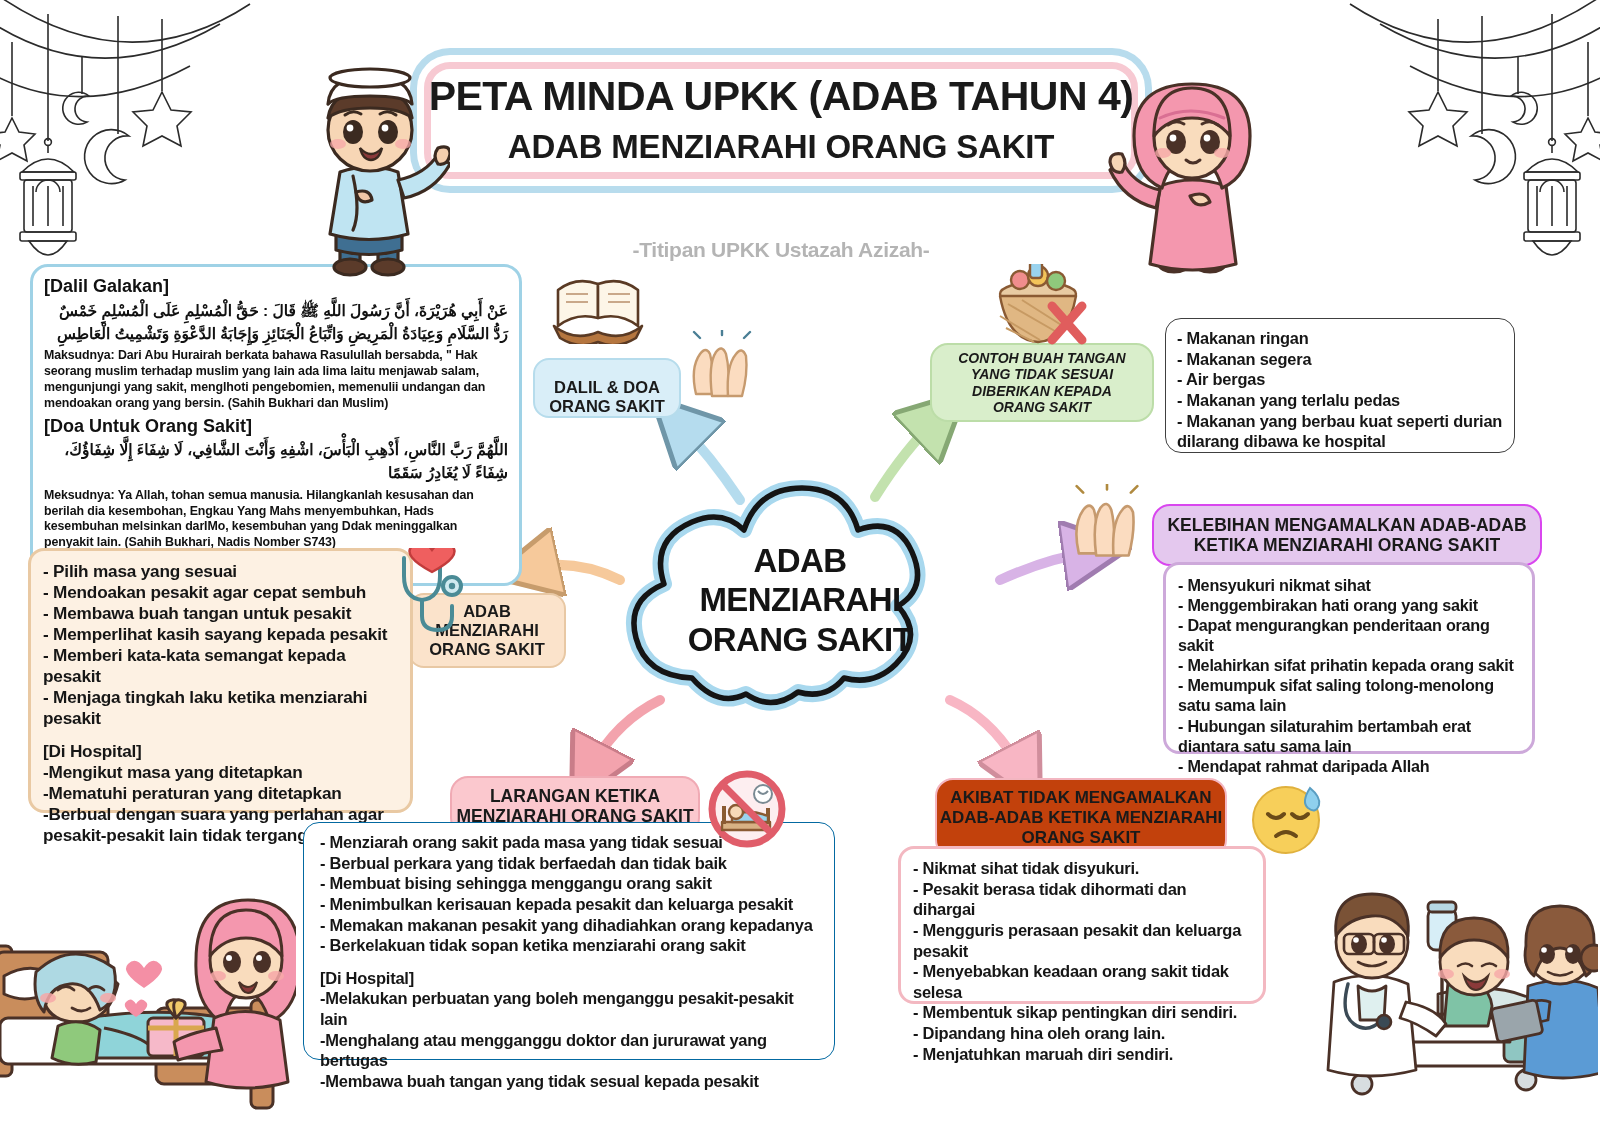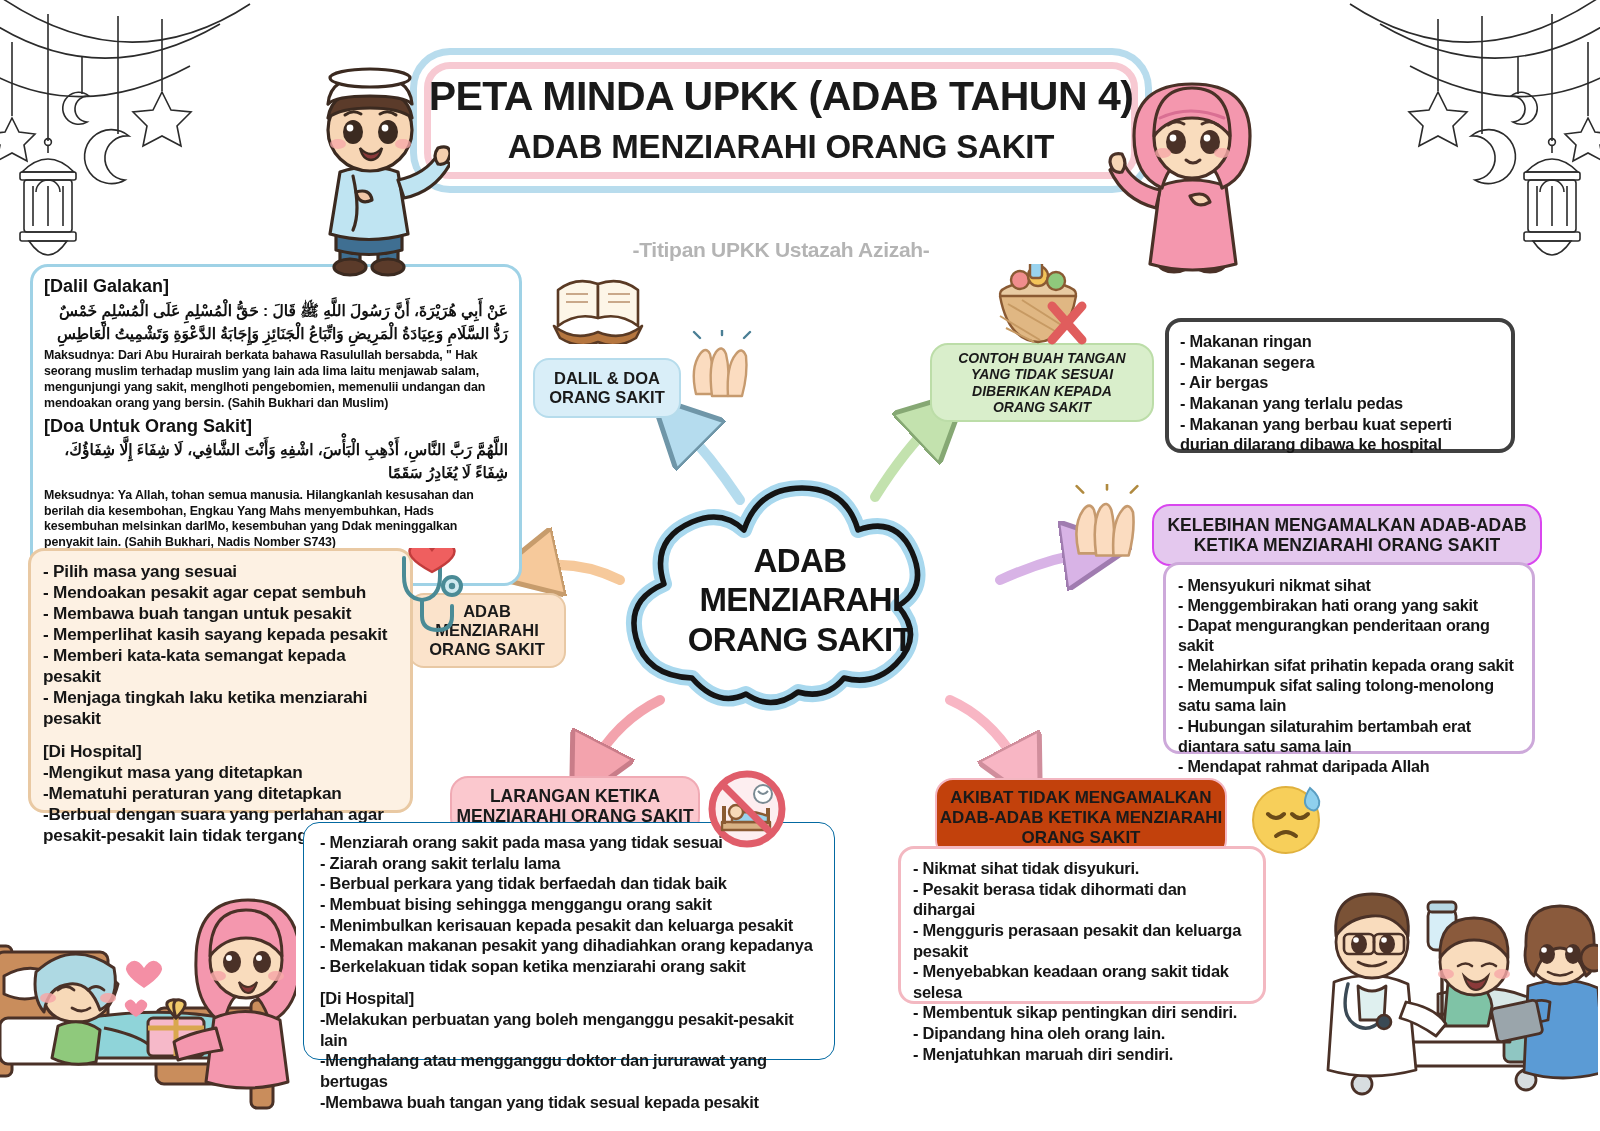--- a/index.html
+++ b/index.html
@@ -72,31 +72,31 @@
   .gap { height: 12px; }
 
   #adab-pill {
     left: 408px; top: 593px; width: 158px; height: 75px;
     background: #fbe3cb; border: 2px solid #e8c8a4; font-size: 16.5px; border-radius: 16px;
   }
 
   
   #dalil-pill {
     left: 533px; top: 358px; width: 148px; height: 60px;
-    background: #d9eef8; border: 2px solid #b6dcec; font-size: 16.5px; border-radius: 16px;
+    background: #d9eef8; border: 2px solid #b6dcec; font-size: 16.5px; border-radius: 16px; align-items: flex-end;
   }
 
   
   #buah-pill {
     left: 930px; top: 343px; width: 224px; height: 79px;
     background: #d9eecb; border: 2px solid #bcdda8; font-size: 14px; border-radius: 18px; font-style: italic;
   }
   #buah-list {
     left: 1165px; top: 318px; width: 350px; height: 135px;
-    border: 4px solid #404040; border-radius: 16px; background: #fff; padding: 9px 11px;
+    border: 1px solid #404040; border-radius: 16px; background: #fff; padding: 9px 11px;
   }
   .gli { font-size: 16.4px; font-weight: bold; color: #161616; line-height: 1.26; letter-spacing: -0.2px; }
 
   
   #kelebihan-pill {
     left: 1152px; top: 504px; width: 390px; height: 62px;
     background: #e4c8ee; border: 2px solid #d946ef; font-size: 17.5px; border-radius: 18px;
   }
   #kelebihan-list {
     left: 1163px; top: 562px; width: 372px; height: 192px;
@@ -592,21 +592,20 @@
   </div>
 
   <div class="box pill" id="larangan-pill">
     <div>
       <div>LARANGAN KETIKA</div>
       <div>MENZIARAHI ORANG SAKIT</div>
     </div>
   </div>
   <div class="box" id="larangan-list">
     <div class="kli">- Menziarah orang sakit pada masa yang tidak sesuai</div>
-    <div class="kli">- Ziarah orang sakit terlalu lama</div>
     <div class="kli">- Berbual perkara yang tidak berfaedah dan tidak baik</div>
     <div class="kli">- Membuat bising sehingga menggangu orang sakit</div>
     <div class="kli">- Menimbulkan kerisauan kepada pesakit dan keluarga pesakit</div>
     <div class="kli">- Memakan makanan pesakit yang dihadiahkan orang kepadanya</div>
     <div class="kli">- Berkelakuan tidak sopan ketika menziarahi orang sakit</div>
     <div class="gap"></div>
     <div class="kli">[Di Hospital]</div>
     <div class="kli">-Melakukan perbuatan yang boleh menganggu pesakit-pesakit lain</div>
     <div class="kli">-Menghalang atau mengganggu doktor dan jururawat yang bertugas</div>
     <div class="kli">-Membawa buah tangan yang tidak sesual kepada pesakit</div>

